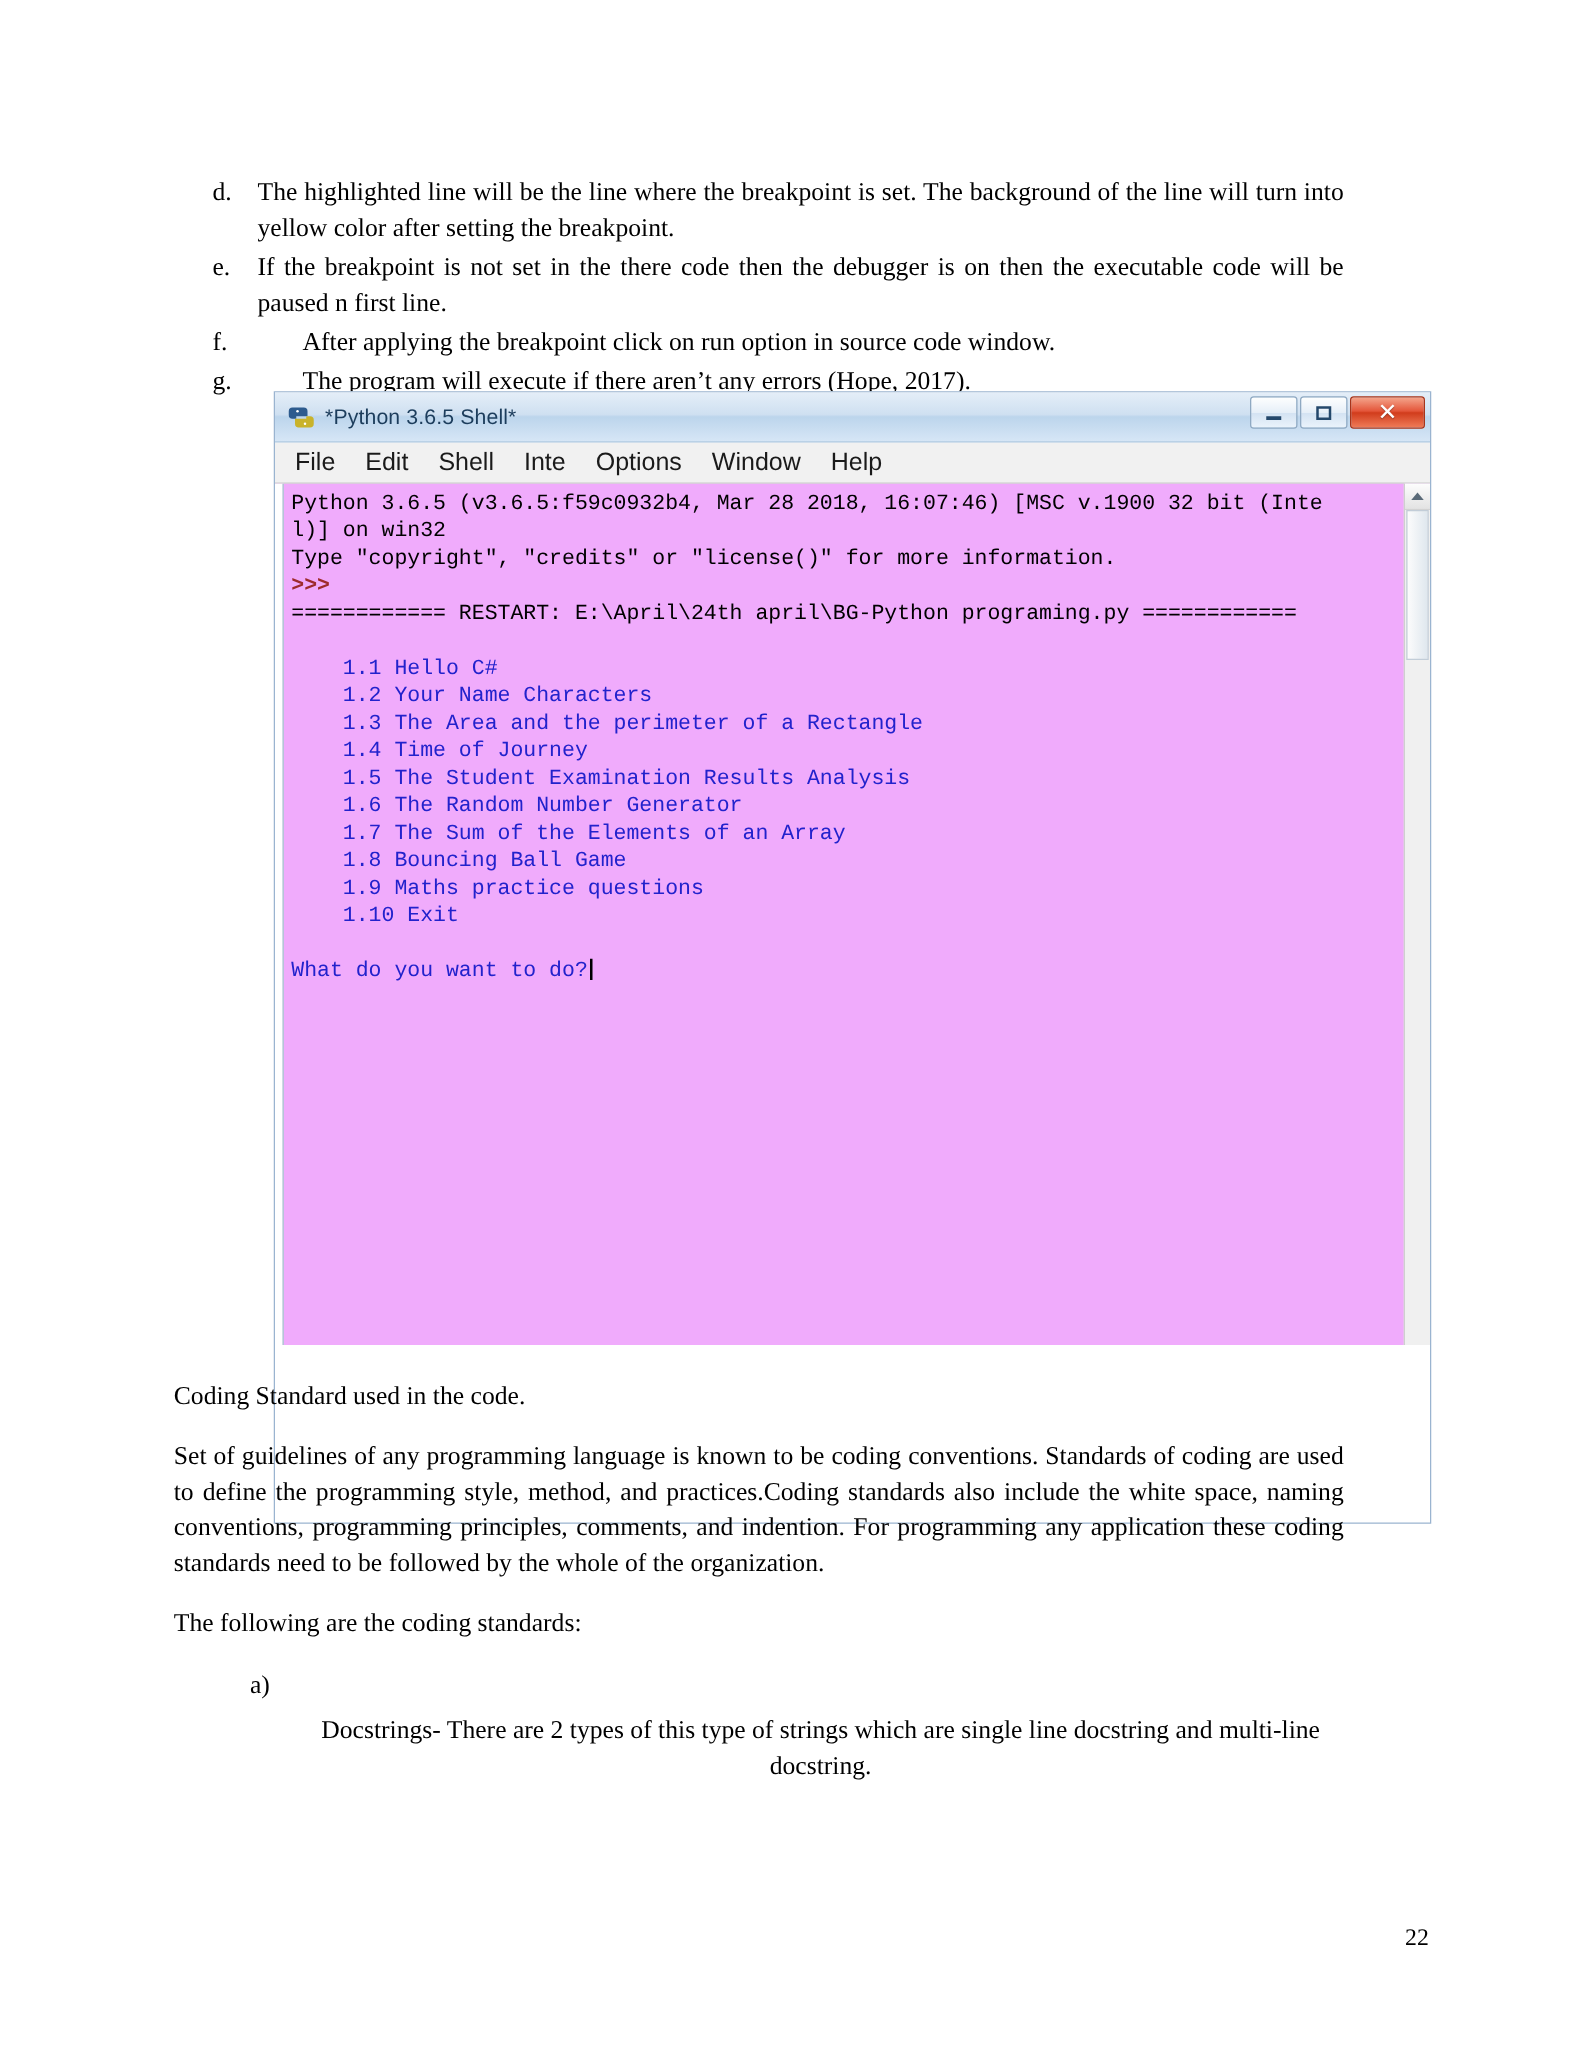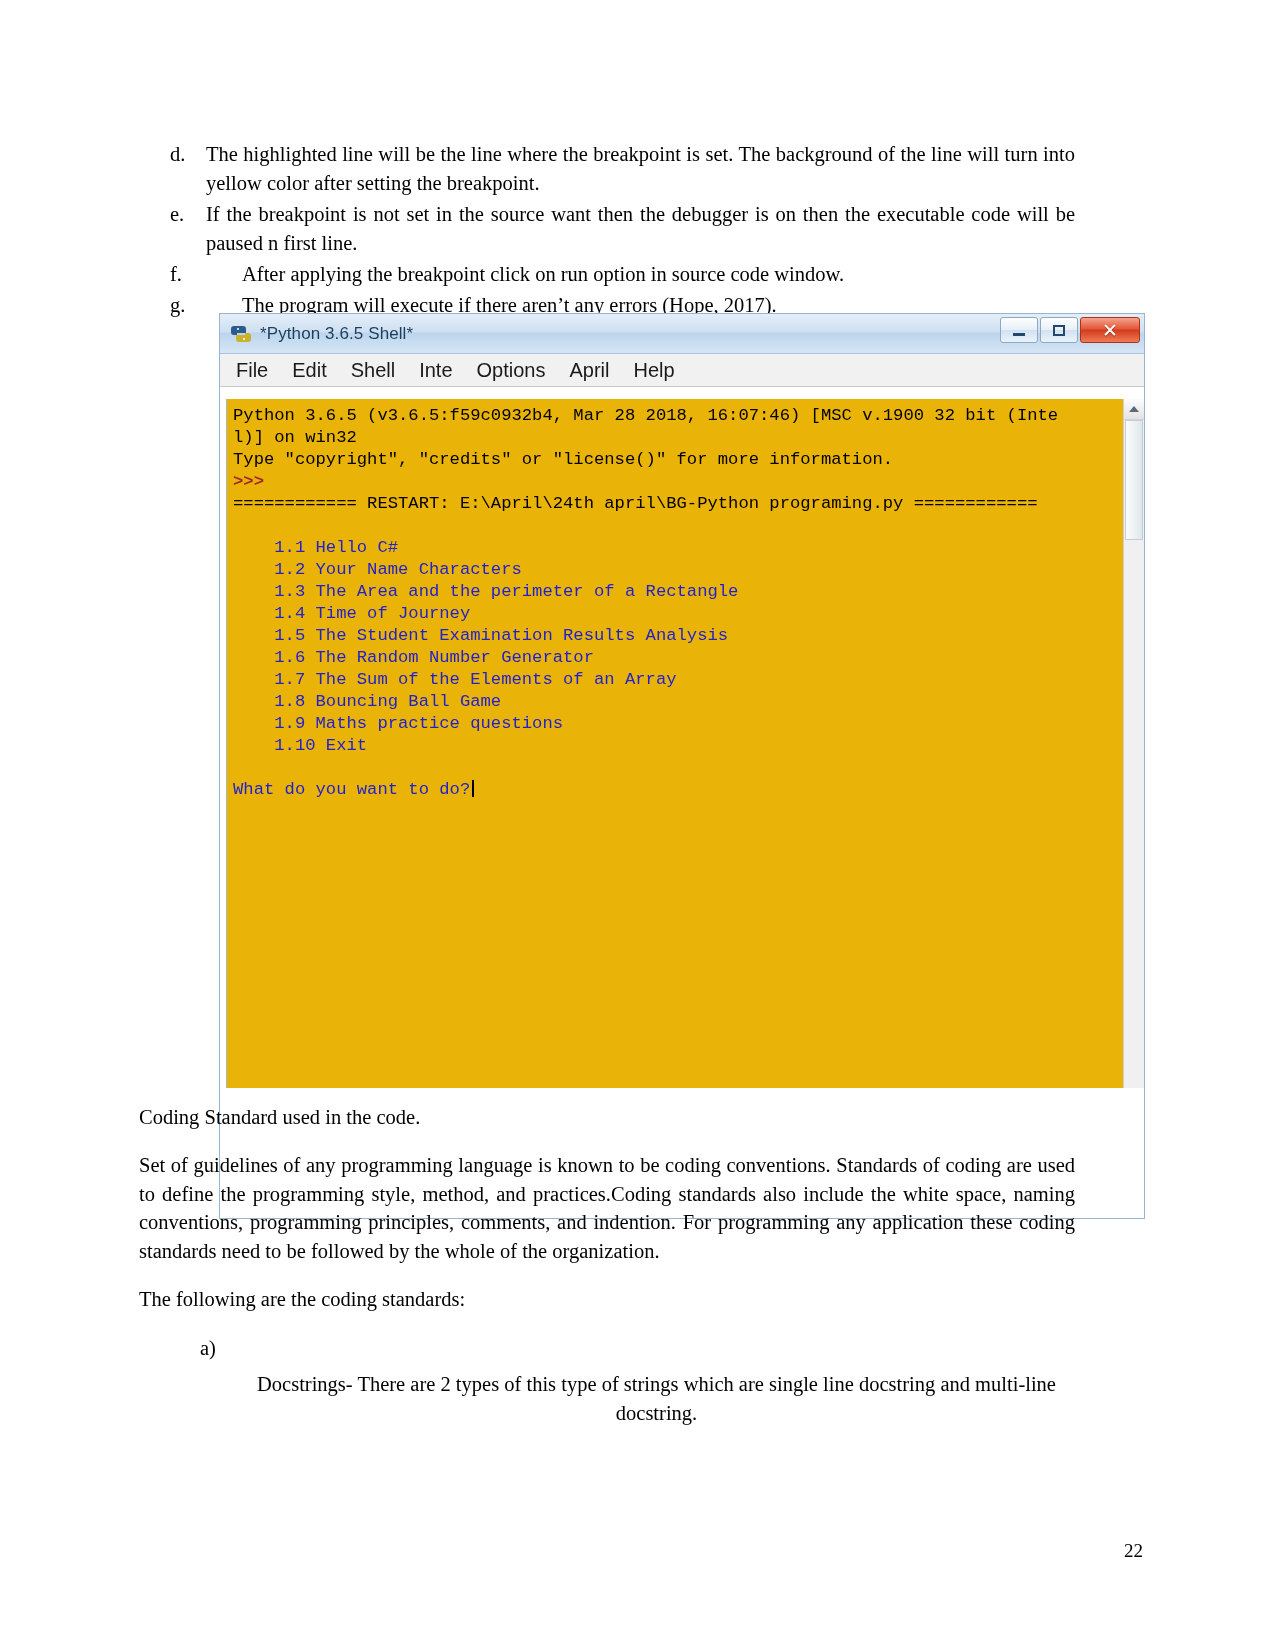--- a/index.html
+++ b/index.html
@@ -146,24 +146,23 @@
     font-family: "Liberation Sans", "DejaVu Sans", sans-serif;
     font-size: 20px;
     color: #1a1a1a;
     margin-right: 24px;
     cursor: default;
   }
 
   .shell-body {
     position: relative;
     height: 689px;
-    background: #eab308;
-    display: flex;
-    box-sizing: border-box;
-    margin-top: 12px;
+    background: #f0abfc;
+    display: flex;
+    box-sizing: border-box;
   }
   .left-gutter {
     width: 6px;
     flex: 0 0 6px;
     background: #ffffff;
     border-right: 1px solid #9fb6cb;
   }
   .console {
     flex: 1 1 auto;
     padding: 6px 0 0 6px;
@@ -268,21 +267,21 @@
 
 <div class="page">
 
   <div class="top-list">
     <div class="li-row">
       <span class="li-marker">d.</span>
       <span class="li-text">The highlighted line will be the line where the breakpoint is set. The background of the line will turn into yellow color after setting the breakpoint.</span>
     </div>
     <div class="li-row">
       <span class="li-marker">e.</span>
-      <span class="li-text">If the breakpoint is not set in the source want then the debugger is on then the executable code will be paused n first line.</span>
+      <span class="li-text">If the breakpoint is not set in the there code then the debugger is on then the executable code will be paused n first line.</span>
     </div>
     <div class="li-row">
       <span class="li-marker">f.</span>
       <span class="li-text nojust">After applying the breakpoint click on run option in source code window.</span>
     </div>
     <div class="li-row">
       <span class="li-marker">g.</span>
       <span class="li-text nojust">The program will execute if there aren’t any errors (Hope, 2017).</span>
     </div>
   </div>
@@ -312,21 +311,21 @@
         </div>
       </div>
     </div>
 
     <div class="menu-bar">
       <span class="menu-item">File</span>
       <span class="menu-item">Edit</span>
       <span class="menu-item">Shell</span>
       <span class="menu-item">Inte</span>
       <span class="menu-item">Options</span>
-      <span class="menu-item">April</span>
+      <span class="menu-item">Window</span>
       <span class="menu-item">Help</span>
     </div>
 
     <div class="shell-body">
       <div class="left-gutter"></div>
 
       <div class="console"><span class="c-black">Python 3.6.5 (v3.6.5:f59c0932b4, Mar 28 2018, 16:07:46) [MSC v.1900 32 bit (Inte</span>
 <span class="c-black">l)] on win32</span>
 <span class="c-black">Type "copyright", "credits" or "license()" for more information.</span>
 <span class="c-prompt">&gt;&gt;&gt;</span>

